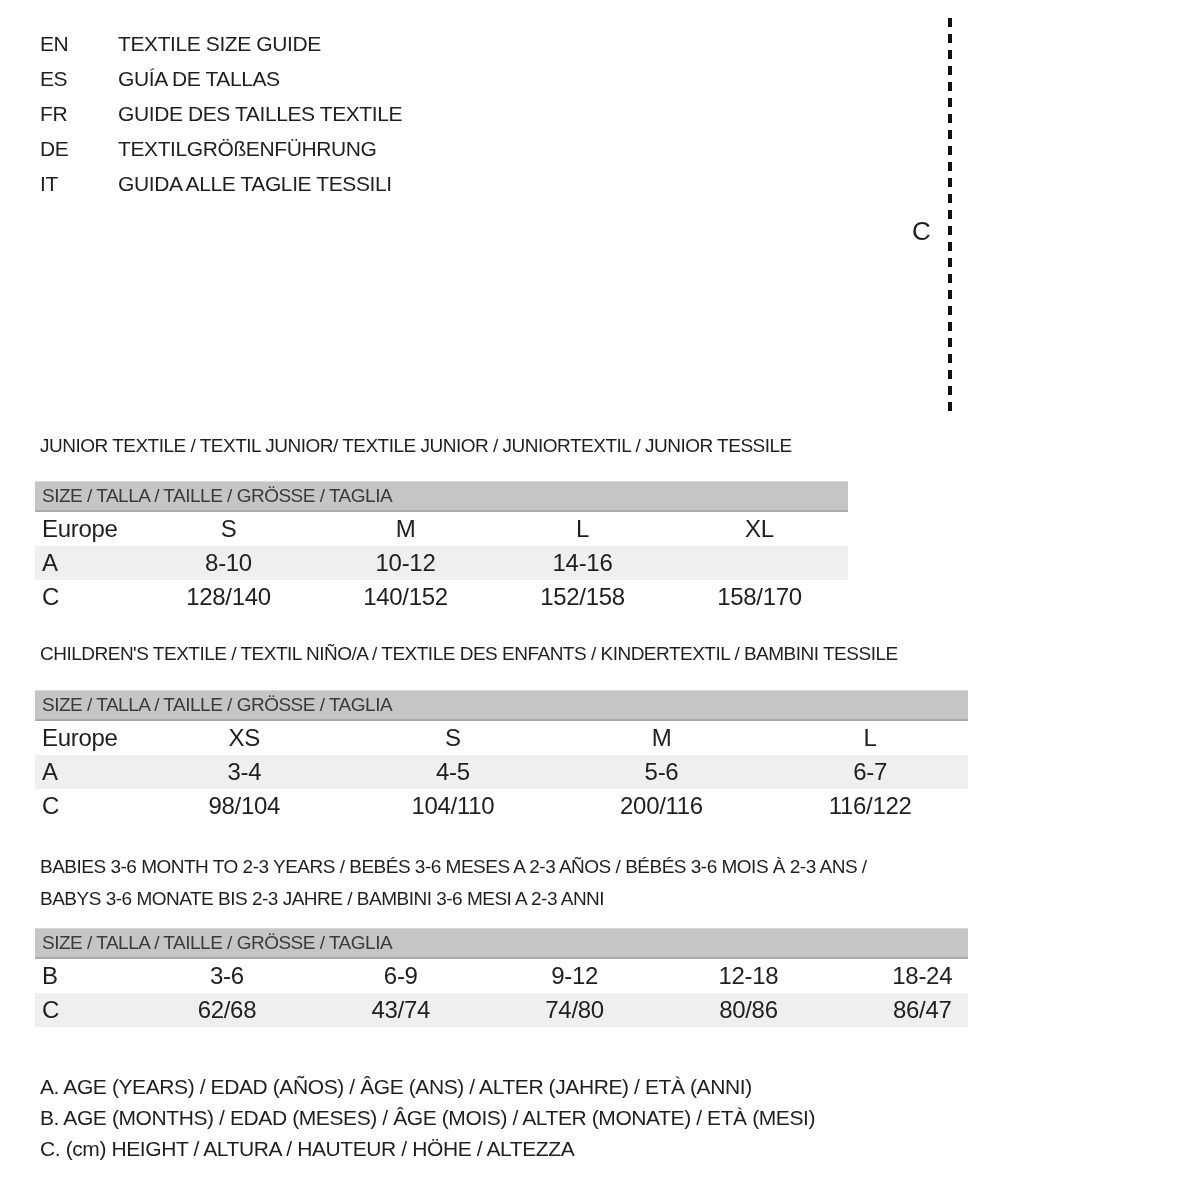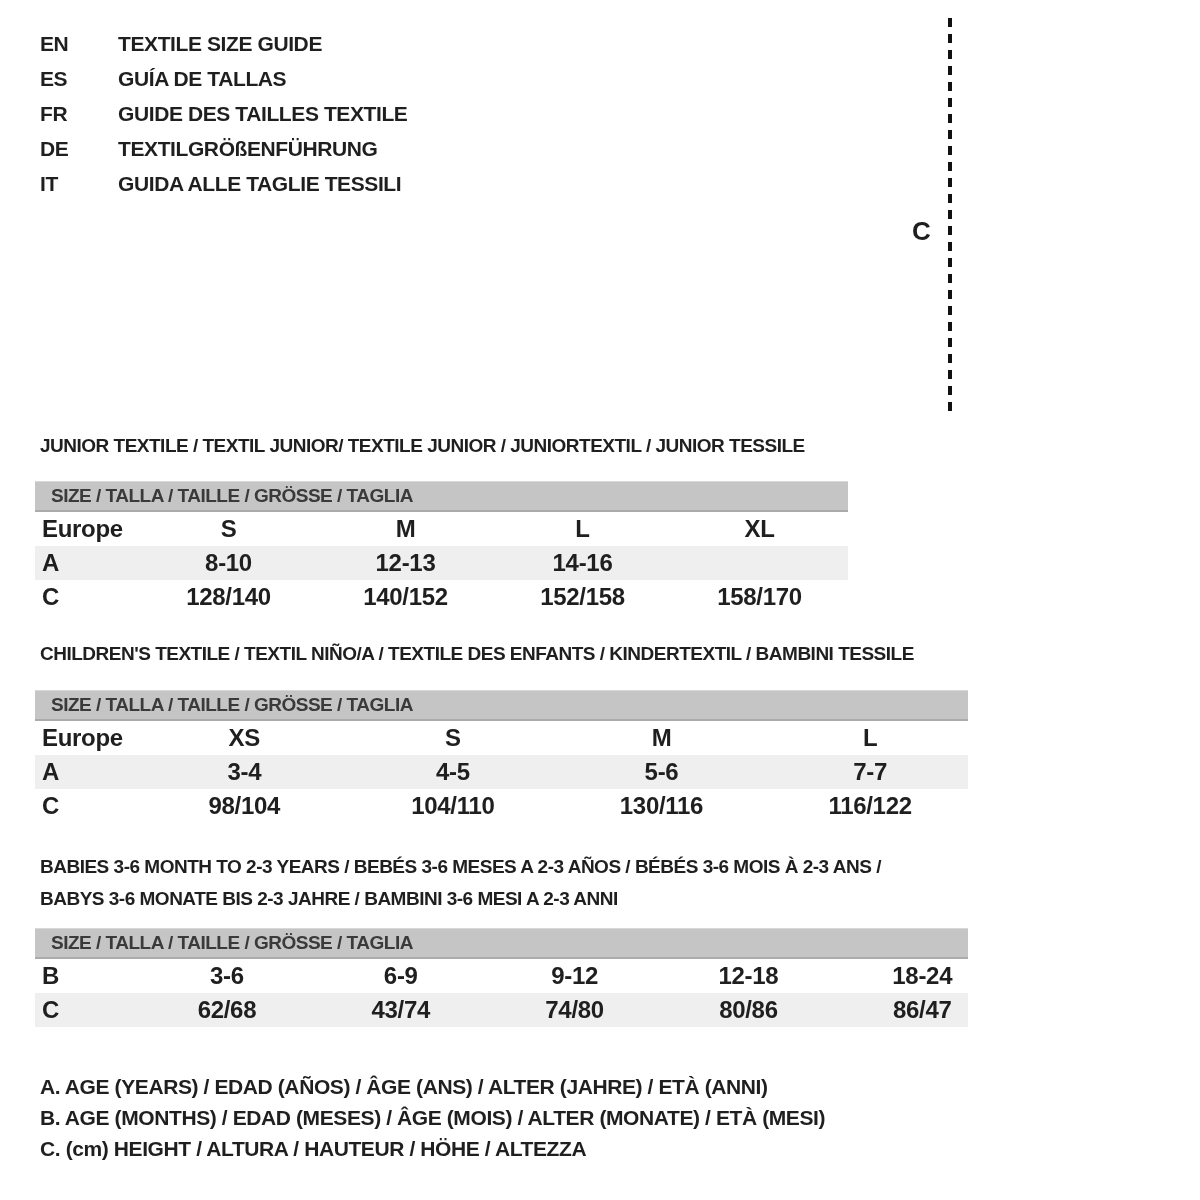--- a/index.html
+++ b/index.html
@@ -4,21 +4,21 @@
 <style>
   html, body { margin: 0; padding: 0; background: #ffffff; }
   .page {
     position: relative;
     width: 968px;
     height: 1200px;
     background: #ffffff;
     font-family: "Liberation Sans", "DejaVu Sans", sans-serif;
     color: #1f1f1f;
     overflow: hidden;
-    font-weight: bold;
+    font-weight: normal;
   }
 
   
   .lang-list { position: absolute; left: 40px; top: 26px; }
   .lang-row { display: flex; height: 35px; line-height: 35px; font-size: 21px; letter-spacing: -0.4px; }
   .lang-code { width: 78px; }
   .lang-label { white-space: nowrap; text-align: right; }
 
   
   .measure-line {
@@ -43,21 +43,21 @@
   .size-table { position: absolute; left: 35px; }
   .table-junior   { top: 481px; width: 813px;  }
   .table-children { top: 690px; width: 1148px; }
   .table-babies   { top: 928px; width: 1148px; }
 
   .size-bar {
     height: 28px; line-height: 28px;
     background: #c5c5c5;
     border-top: 1px solid #d8d8d8;
     border-bottom: 2px solid #ababab;
-    padding-left: 16px;
+    padding-left: 7px;
     font-size: 19px; letter-spacing: -0.5px; color: #3a3a3a;
     white-space: nowrap;
   }
   .trow { display: grid; height: 34px; line-height: 34px; font-size: 24px; letter-spacing: -0.3px; }
   .cols-5 { grid-template-columns: 105px repeat(4, 1fr); }
   .cols-6 { grid-template-columns: 105px repeat(5, 1fr); }
   .cols-7 { grid-template-columns: 105px repeat(6, 1fr); }
   .trow.alt { background: #efefef; }
   .cell { text-align: center; overflow: hidden; }
   .cell.rowlabel { text-align: left; padding-left: 7px; }
@@ -119,21 +119,21 @@
     <div class="trow cols-5">
       <div class="cell rowlabel">Europe</div>
       <div class="cell">S</div>
       <div class="cell">M</div>
       <div class="cell">L</div>
       <div class="cell">XL</div>
     </div>
     <div class="trow cols-5 alt">
       <div class="cell rowlabel">A</div>
       <div class="cell">8-10</div>
-      <div class="cell">12-13</div>
+      <div class="cell">10-12</div>
       <div class="cell">14-16</div>
     </div>
     <div class="trow cols-5">
       <div class="cell rowlabel">C</div>
       <div class="cell">128/140</div>
       <div class="cell">140/152</div>
       <div class="cell">152/158</div>
       <div class="cell">158/170</div>
     </div>
   </div>
@@ -147,28 +147,28 @@
       <div class="cell">S</div>
       <div class="cell">M</div>
       <div class="cell">L</div>
       <div class="cell">XL</div>
     </div>
     <div class="trow cols-6 alt">
       <div class="cell rowlabel">A</div>
       <div class="cell">3-4</div>
       <div class="cell">4-5</div>
       <div class="cell">5-6</div>
-      <div class="cell">7-7</div>
+      <div class="cell">6-7</div>
       <div class="cell">7-8</div>
     </div>
     <div class="trow cols-6">
       <div class="cell rowlabel">C</div>
       <div class="cell">98/104</div>
       <div class="cell">104/110</div>
-      <div class="cell">130/116</div>
+      <div class="cell">200/116</div>
       <div class="cell">116/122</div>
       <div class="cell">122/128</div>
     </div>
   </div>
 
   <div class="section-heading heading-babies">
     <div>BABIES 3-6 MONTH TO 2-3 YEARS / BEBÉS 3-6 MESES A 2-3 AÑOS / BÉBÉS 3-6 MOIS À 2-3 ANS /</div>
     <div>BABYS 3-6 MONATE BIS 2-3 JAHRE / BAMBINI 3-6 MESI A 2-3 ANNI</div>
   </div>
   <div class="size-table table-babies">

